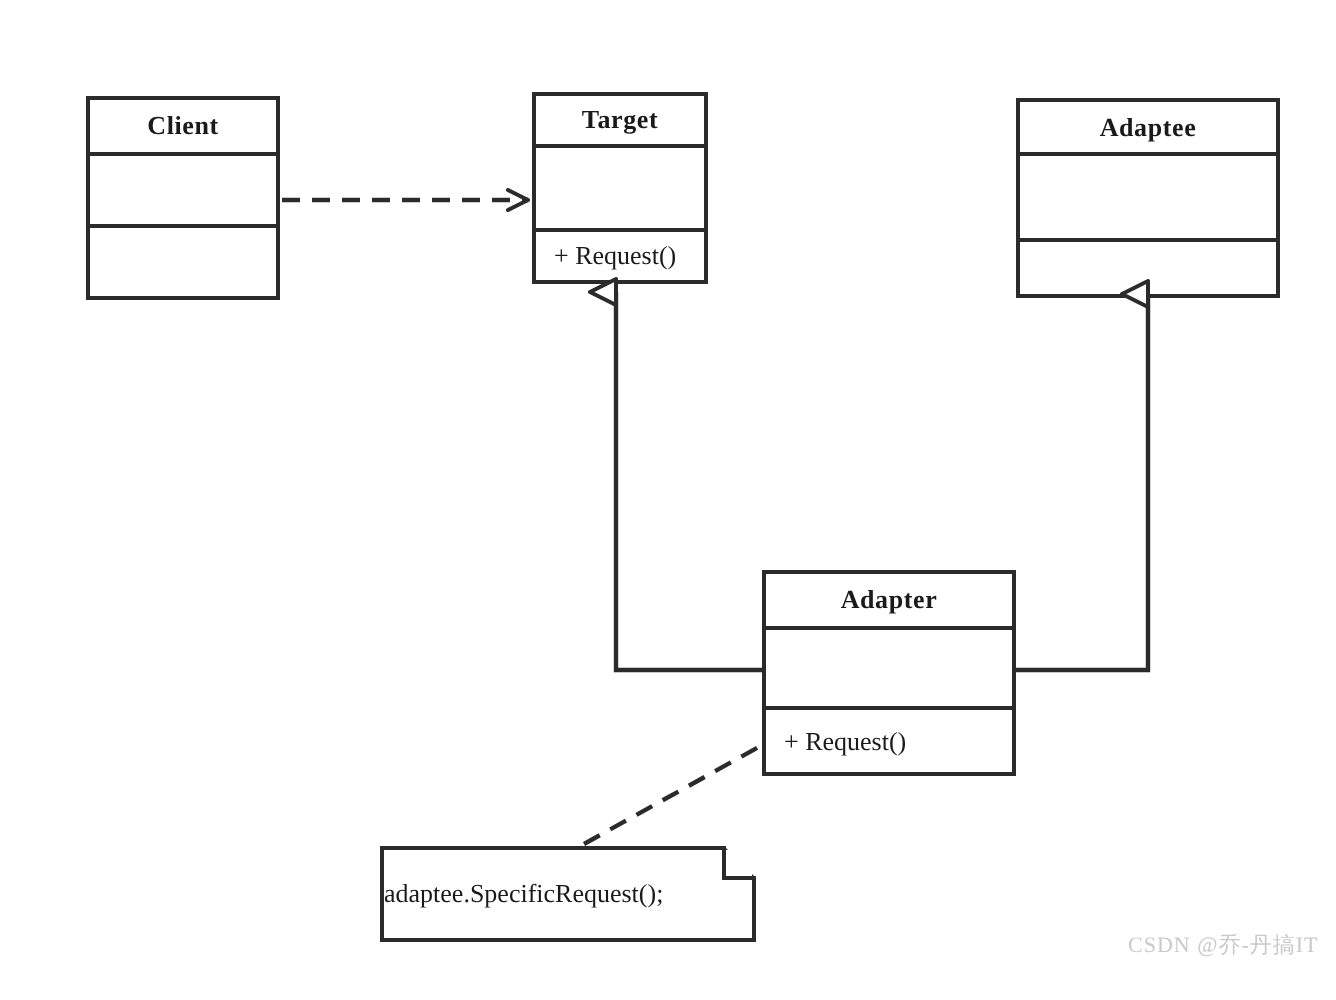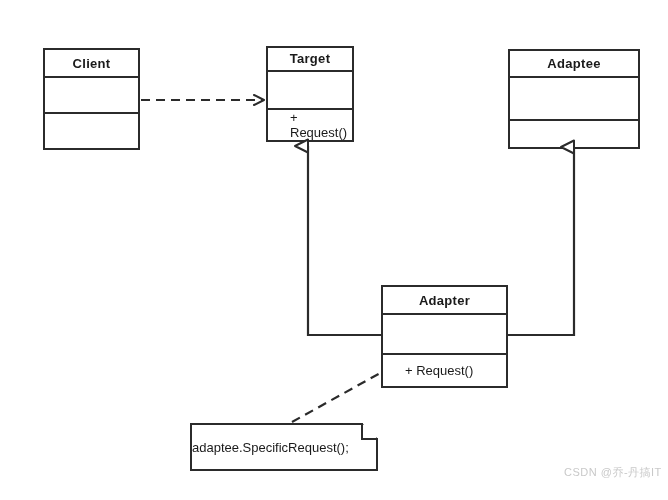--- a/index.html
+++ b/index.html
@@ -5,21 +5,21 @@
   html, body {
     margin: 0;
     padding: 0;
     background: #ffffff;
   }
   #canvas {
     position: relative;
     width: 668px;
     height: 500px;
     background: #ffffff;
-    font-family: Liberation Sans, sans-serif;
+    font-family: Liberation Serif, serif;
     overflow: hidden;
   }
   .uml-class {
     position: absolute;
     box-sizing: border-box;
     border: 2px solid #2b2b2b;
     background: #ffffff;
     display: flex;
     flex-direction: column;
   }
@@ -35,21 +35,21 @@
     border-bottom: 2px solid #2b2b2b;
   }
   .uml-attrs {
     box-sizing: border-box;
     border-bottom: 2px solid #2b2b2b;
   }
   .uml-ops {
     box-sizing: border-box;
     display: flex;
     align-items: center;
-    padding-left: 22px;
+    padding-left: 9px;
     font-size: 13px;
     color: #1a1a1a;
   }
   .note-box {
     position: absolute;
     box-sizing: border-box;
     border: 2px solid #2b2b2b;
     background: #ffffff;
     display: flex;
     align-items: center;

